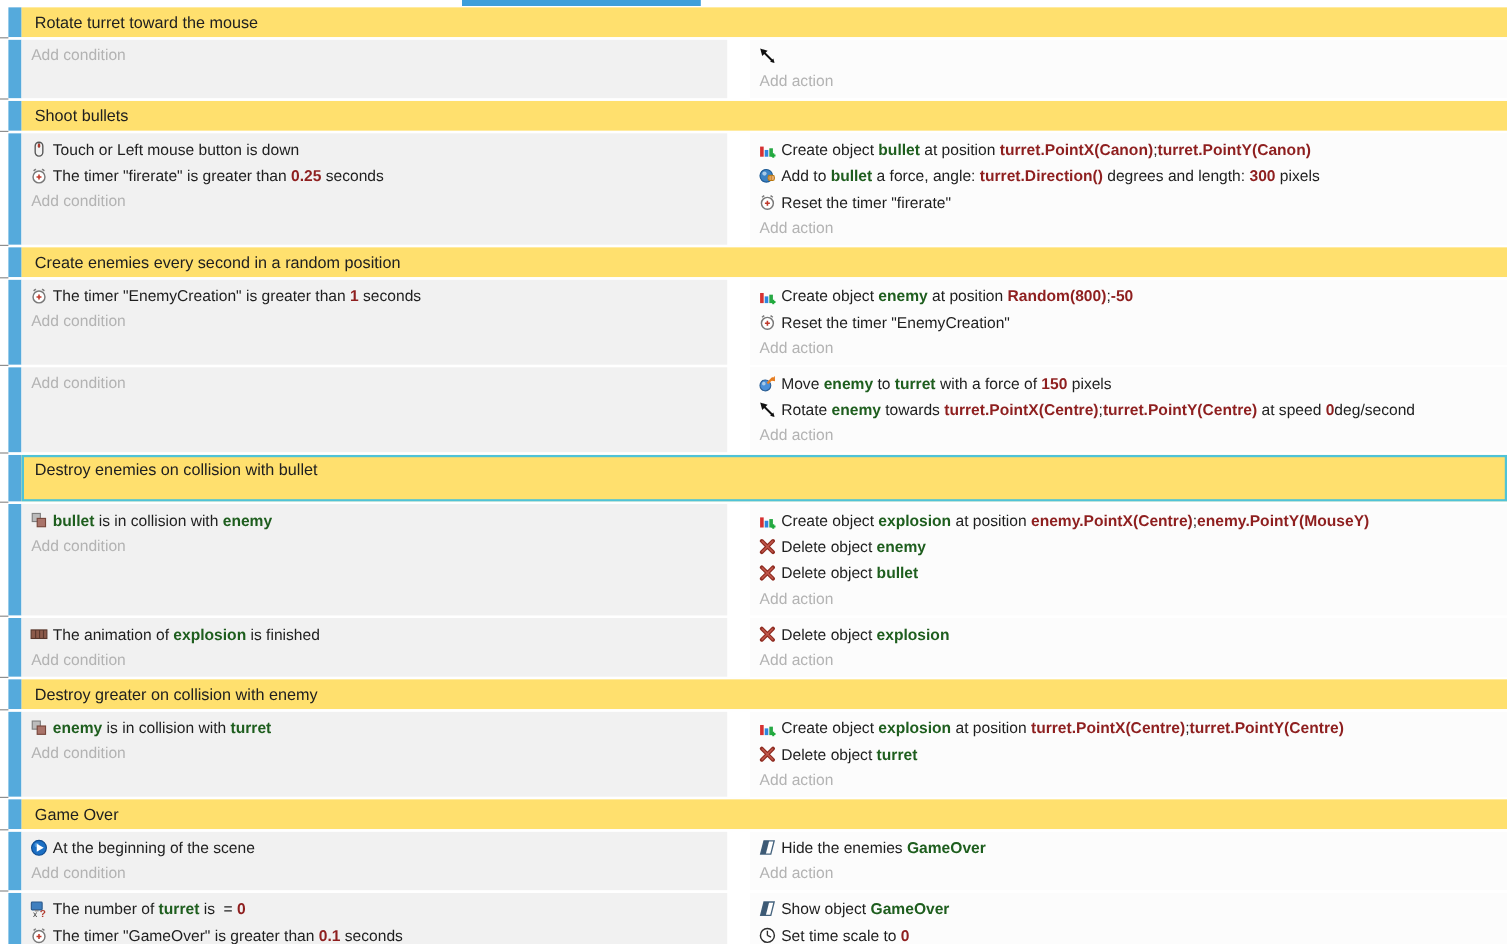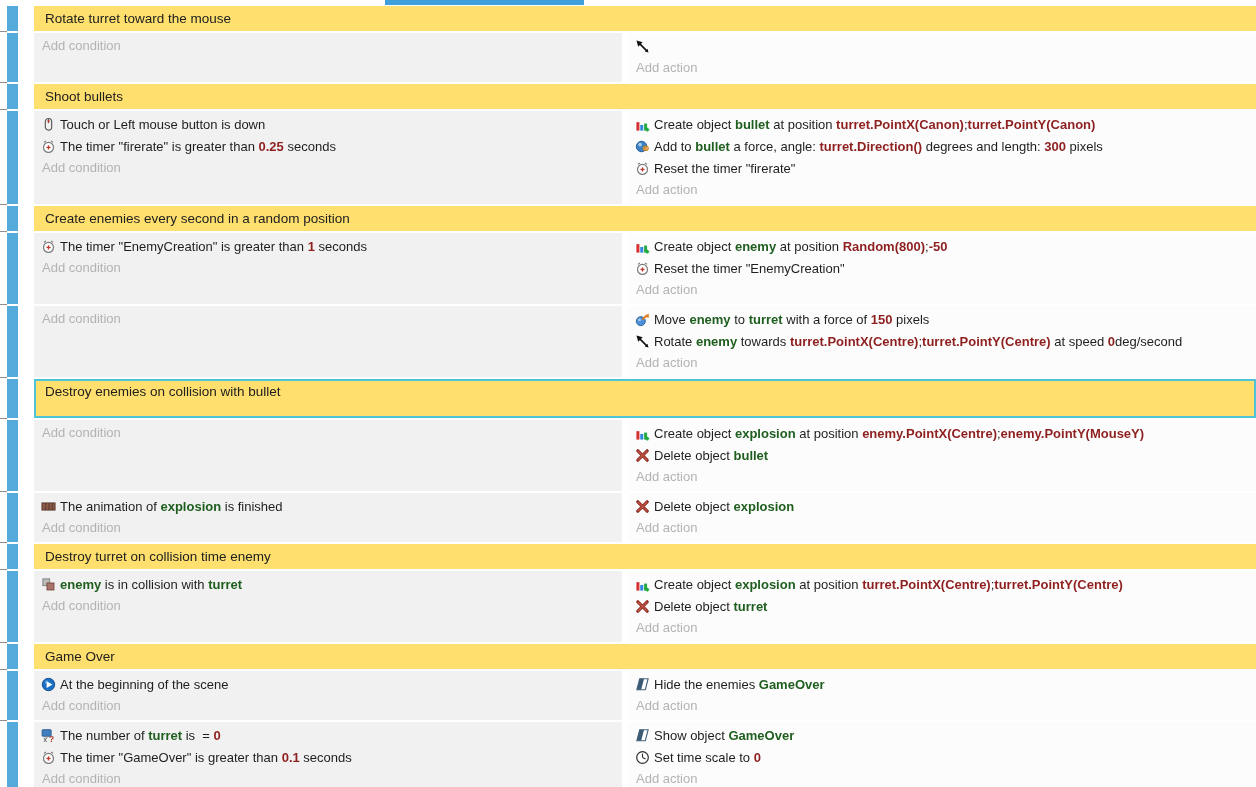--- a/index.html
+++ b/index.html
@@ -6,29 +6,29 @@
   body{
     width:1256px;height:787px;overflow:hidden;background:#ffffff;
     font-family:"Liberation Sans","DejaVu Sans",sans-serif;
     -webkit-font-smoothing:antialiased;color:#1e1e1e;
   }
   .topstrip{height:6px;position:relative;background:#ffffff;}
   .indicator{position:absolute;left:385px;top:0;width:199px;height:5px;background:var(--indicator,#3e9fdb);}
   .block-row{display:flex;align-items:stretch;}
   .gutter{width:7px;flex:none;background:#ffffff;}
   .bar{width:11px;flex:none;background:var(--blue,#55aadc);}
-  .content{flex:1;min-width:0;margin-left:16px;}
+  .content{flex:1;min-width:0;}
   .block-gap{height:2px;position:relative;background:#ffffff;}
   .block-gap::before{content:"";position:absolute;left:0;top:0;width:7px;border-top:1.5px solid #8f8f8f;}
   .comment{
     background:var(--yellow,#ffe06e);padding:5px 10px 5px 11px;
     font-size:13.5px;color:#202020;display:block;
   }
   .comment.selected{border:2px solid var(--teal,#4fc3d7);padding:3px 8px 17px 9px;}
-  .event{display:flex;gap:6px;background:#ffffff;}
+  .event{display:flex;gap:19px;background:#ffffff;}
   .cell{padding:2px 6px 3px 7px;}
   .cell.condition{width:575px;flex:none;background:var(--condbg,#f1f1f1);}
   .cell.action{flex:1;min-width:0;background:var(--actbg,#fcfcfc);}
   .line{height:22px;display:flex;align-items:center;font-size:13px;white-space:nowrap;overflow:hidden;}
   .ic{width:19px;height:16px;flex:none;display:inline-flex;align-items:center;}
   .ic svg{width:15px;height:15px;}
   .tx{white-space:pre;}
   .obj{color:var(--green,#1e5e1e);font-weight:bold;}
   .expr{color:var(--red,#8e1f1f);font-weight:bold;}
   .add{height:22px;line-height:22px;color:#b3b3b3;font-size:13px;padding-left:1px;}
@@ -238,20 +238,29 @@
       <div class="gutter"></div>
       <div class="bar"></div>
       <div class="content comment selected"><span>Destroy enemies on collision with bullet</span></div>
     </div>
     <div class="block-gap"></div>
     <div class="block-row">
       <div class="gutter"></div>
       <div class="bar"></div>
       <div class="content event">
         <div class="cell condition">
+          <div class="line">
+            <span class="ic">
+              <svg viewBox="0 0 16 16">
+                <rect x="2" y="2" width="7.2" height="7.2" fill="#bcbcbc" stroke="#7e7e7e" stroke-width="1"></rect>
+                <rect x="6.4" y="6.4" width="7.4" height="7.4" fill="#a9746a" stroke="#77463a" stroke-width="1"></rect>
+              </svg>
+            </span>
+            <span class="tx"><span class="obj">bullet</span><span> is in collision with </span><span class="obj">enemy</span></span>
+          </div>
           <div class="add">Add condition</div>
         </div>
         <div class="cell action">
           <div class="line">
             <span class="ic">
               <svg viewBox="0 0 16 16">
                 <rect x="1.5" y="5.5" width="3.2" height="9" fill="#d63031"></rect>
                 <rect x="5.6" y="8.5" width="3.2" height="6" fill="#2e86de"></rect>
                 <rect x="9.7" y="7" width="3.2" height="7.5" fill="#27a844"></rect>
                 <line x1="13.2" y1="11.5" x2="13.2" y2="15.5" stroke="#1faa3c" stroke-width="1.8"></line>
@@ -260,20 +269,29 @@
             </span>
             <span class="tx"><span>Create object </span><span class="obj">explosion</span><span> at position </span><span class="expr">enemy.PointX(Centre)</span><span>;</span><span class="expr">enemy.PointY(MouseY)</span></span>
           </div>
           <div class="line">
             <span class="ic">
               <svg viewBox="0 0 16 16">
                 <path d="M3 3 L13 13 M13 3 L3 13" stroke="#8e2b20" stroke-width="3.4" stroke-linecap="round"></path>
                 <path d="M3.4 3.4 L12.6 12.6 M12.6 3.4 L3.4 12.6" stroke="#c0564a" stroke-width="1.4" stroke-linecap="round"></path>
               </svg>
             </span>
+            <span class="tx"><span>Delete object </span><span class="obj">enemy</span></span>
+          </div>
+          <div class="line">
+            <span class="ic">
+              <svg viewBox="0 0 16 16">
+                <path d="M3 3 L13 13 M13 3 L3 13" stroke="#8e2b20" stroke-width="3.4" stroke-linecap="round"></path>
+                <path d="M3.4 3.4 L12.6 12.6 M12.6 3.4 L3.4 12.6" stroke="#c0564a" stroke-width="1.4" stroke-linecap="round"></path>
+              </svg>
+            </span>
             <span class="tx"><span>Delete object </span><span class="obj">bullet</span></span>
           </div>
           <div class="add">Add action</div>
         </div>
       </div>
     </div>
     <div class="block-gap"></div>
     <div class="block-row">
       <div class="gutter"></div>
       <div class="bar"></div>
@@ -303,21 +321,21 @@
             <span class="tx"><span>Delete object </span><span class="obj">explosion</span></span>
           </div>
           <div class="add">Add action</div>
         </div>
       </div>
     </div>
     <div class="block-gap"></div>
     <div class="block-row">
       <div class="gutter"></div>
       <div class="bar"></div>
-      <div class="content comment"><span>Destroy turret on collision time enemy</span></div>
+      <div class="content comment"><span>Destroy greater on collision with enemy</span></div>
     </div>
     <div class="block-gap"></div>
     <div class="block-row">
       <div class="gutter"></div>
       <div class="bar"></div>
       <div class="content event">
         <div class="cell condition">
           <div class="line">
             <span class="ic">
               <svg viewBox="0 0 16 16">

